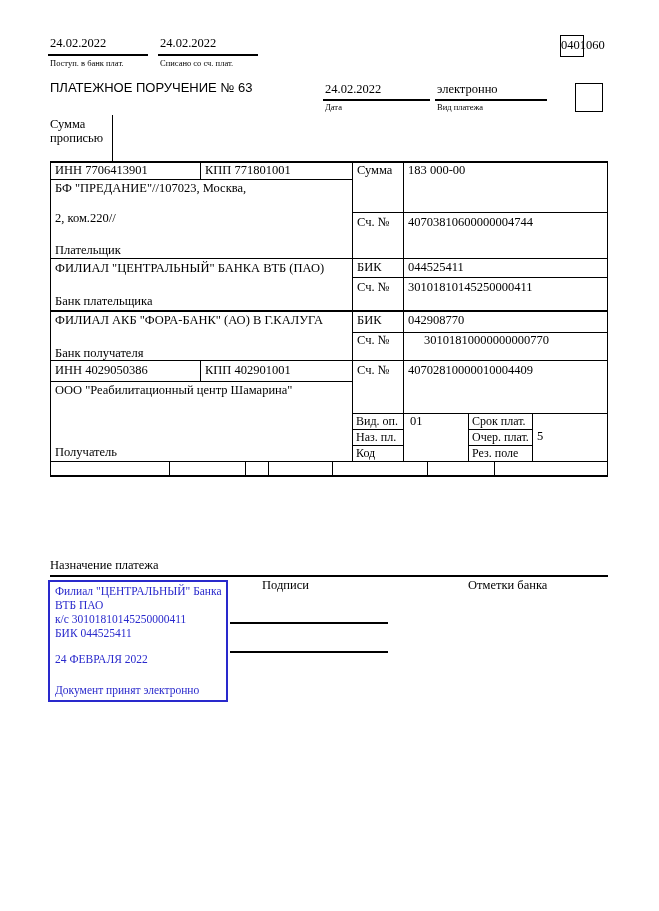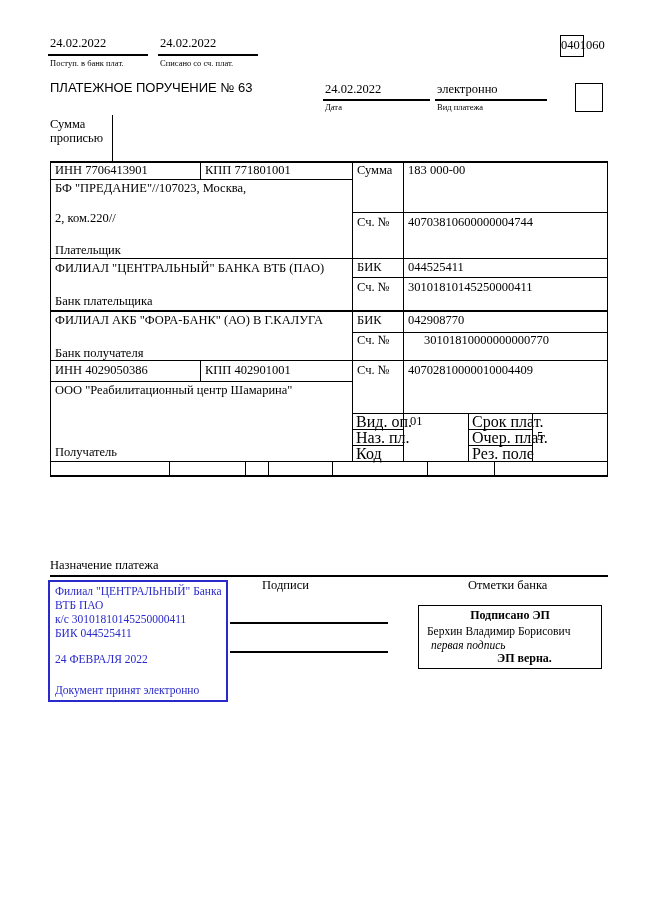--- a/index.html
+++ b/index.html
@@ -1,20 +1,20 @@
 <!DOCTYPE html>
 <html><head>
 <meta charset="utf-8">
 <style>
   html,body{margin:0;padding:0;background:#ffffff;}
   .page{position:relative;width:659px;height:911px;background:#ffffff;overflow:hidden;
         font-family:"Liberation Serif","DejaVu Serif",serif;color:#000;}
   .t{position:absolute;font-size:12.5px;white-space:nowrap;line-height:14px;}
   .sm{position:absolute;font-size:8.5px;white-space:nowrap;line-height:10px;}
-  .cl{position:absolute;font-size:16px;white-space:nowrap;line-height:13px;}
+  .cl{position:absolute;font-size:12px;white-space:nowrap;line-height:13px;}
   .b{font-weight:bold;}
   .hl,.vl{position:absolute;background:#000;}
   .hl{height:1px;}
   .hl.h2{height:2px;}
   .vl{width:1px;}
   .title{position:absolute;font-family:"Liberation Sans","DejaVu Sans",sans-serif;
          font-weight:normal;font-size:13px;white-space:nowrap;}
   .box{position:absolute;border:1.5px solid #000;box-sizing:border-box;}
   .stamp{position:absolute;left:48px;top:580px;width:180px;height:122px;
          border:2px solid #2929cc;box-sizing:border-box;color:#2929cc;font-size:11.5px;}
@@ -141,20 +141,14 @@
     <div class="ln" style="top:17px">ВТБ ПАО</div>
     <div class="ln" style="top:31px">к/с 30101810145250000411</div>
     <div class="ln" style="top:45px">БИК 044525411</div>
     <div class="ln" style="top:71px">24 ФЕВРАЛЯ 2022</div>
     <div class="ln" style="top:102px">Документ принят электронно</div>
   </div>
 
   <div class="hl h2" style="left:230px;top:622px;width:158px"></div>
   <div class="hl h2" style="left:230px;top:651px;width:158px"></div>
 
-  <div class="esign">
-    <div class="ln b" style="top:3px;left:0;width:100%;text-align:center;font-size:12px">Подписано ЭП</div>
-    <div class="ln" style="top:19px;left:8px">Берхин Владимир Борисович</div>
-    <div class="ln" style="top:33px;left:12px;font-style:italic">первая подпись</div>
-    <div class="ln b" style="top:46px;left:78px;font-size:12px">ЭП верна.</div>
-  </div>
 
 </div>
 
 </body></html>

